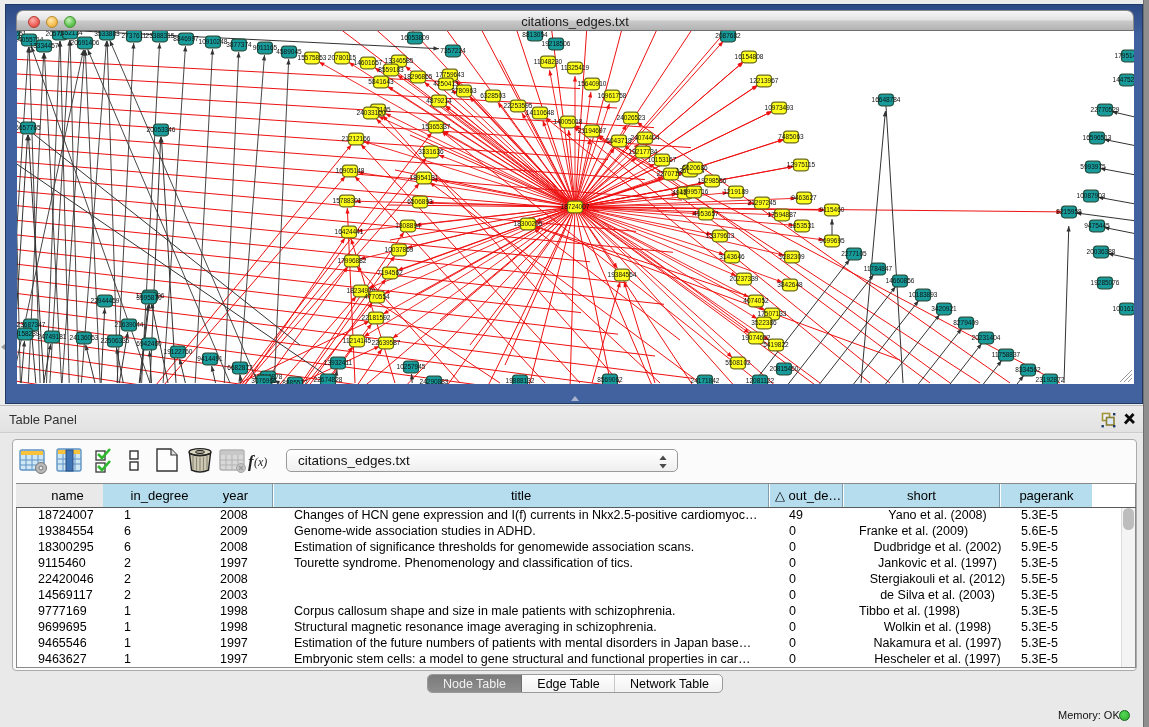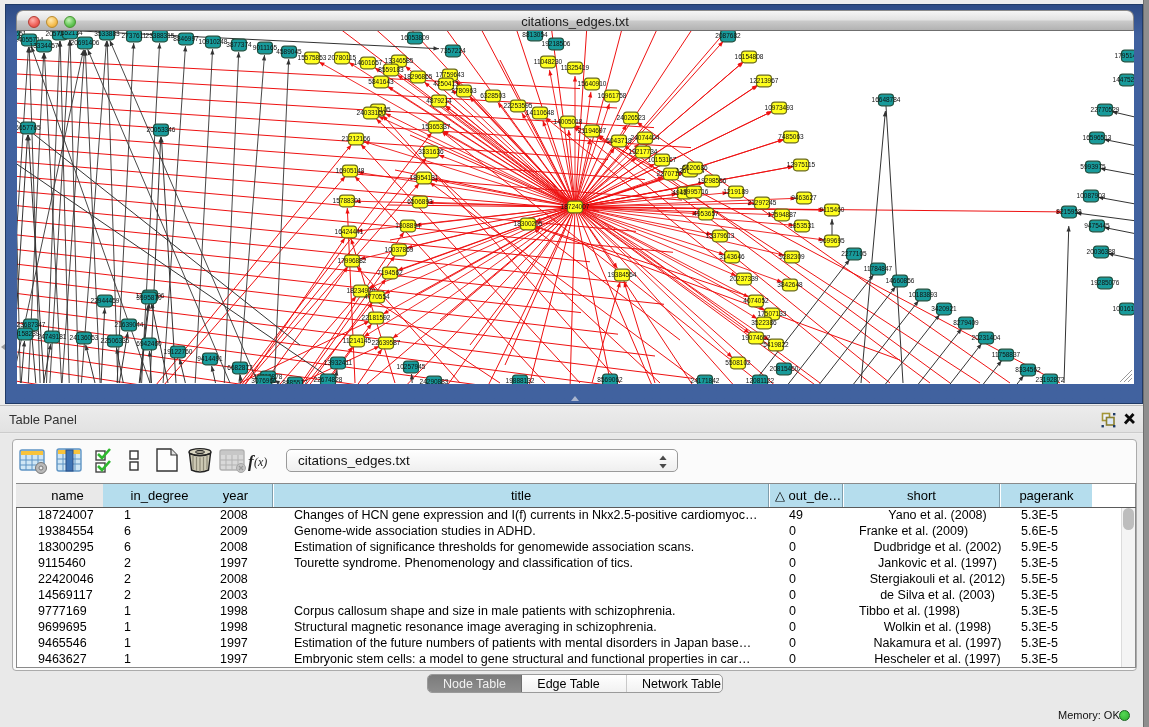--- a/index.html
+++ b/index.html
@@ -963,16 +963,16 @@
 <span style="left:278px">Embryonic stem cells: a model to gene structural and functional properties in car…</span>
 <span style="left:773px">0</span>
 <span style="left:843px;width:157px;text-align:center">Hescheler et al. (1997)</span>
 <span style="left:1005px">5.3E‑5</span>
 </div>
   <div class="sb"></div>
     <div class="sbthumb"></div>
   <div class="tabs">
     <div class="tabseg" style="left:0;width:94px;background:linear-gradient(180deg,#7b7b7b,#8f8f8f);color:#f2f2f2;border-right:1px solid #6f6f6f;">Node Table</div>
     <div class="tabseg" style="left:95px;width:91px;color:#000;">Edge Table</div>
-    <div class="tabseg" style="left:186px;width:110px;color:#000;border-left:1px solid #c9c9c9;margin-left:12px;">Network Table</div>
+    <div class="tabseg" style="left:186px;width:110px;color:#000;border-left:1px solid #c9c9c9;">Network Table</div>
   </div>
   <div class="memory">Memory: OK</div>
   <div class="memdot"></div>
 </div>
 </body></html>

